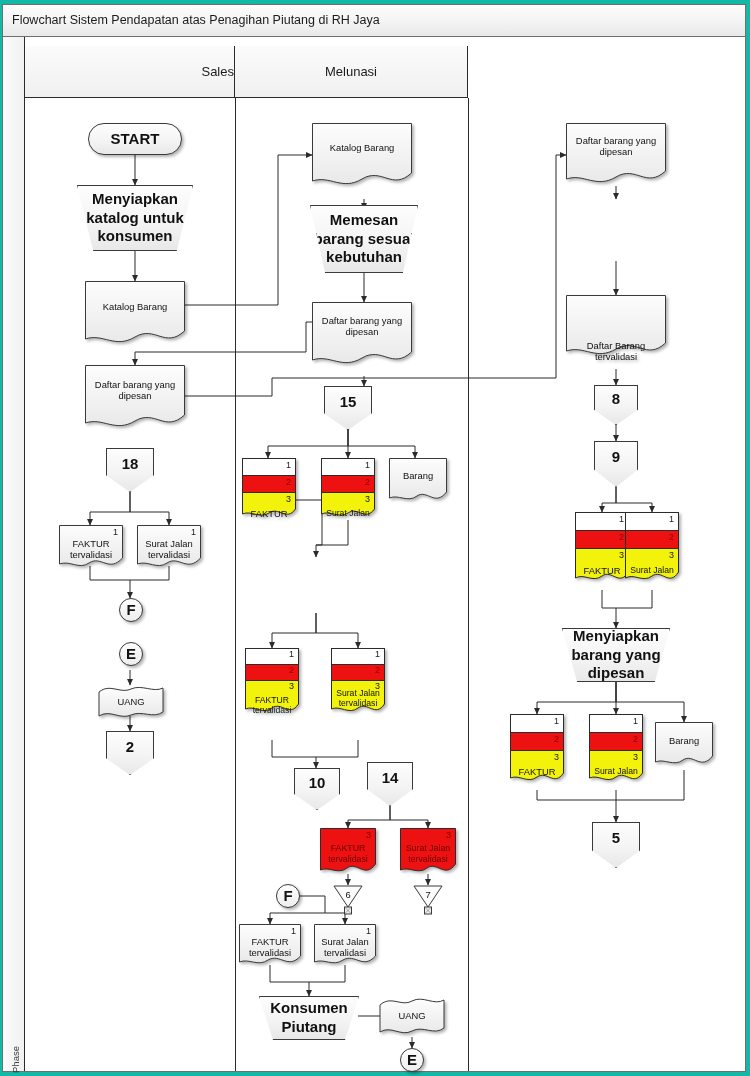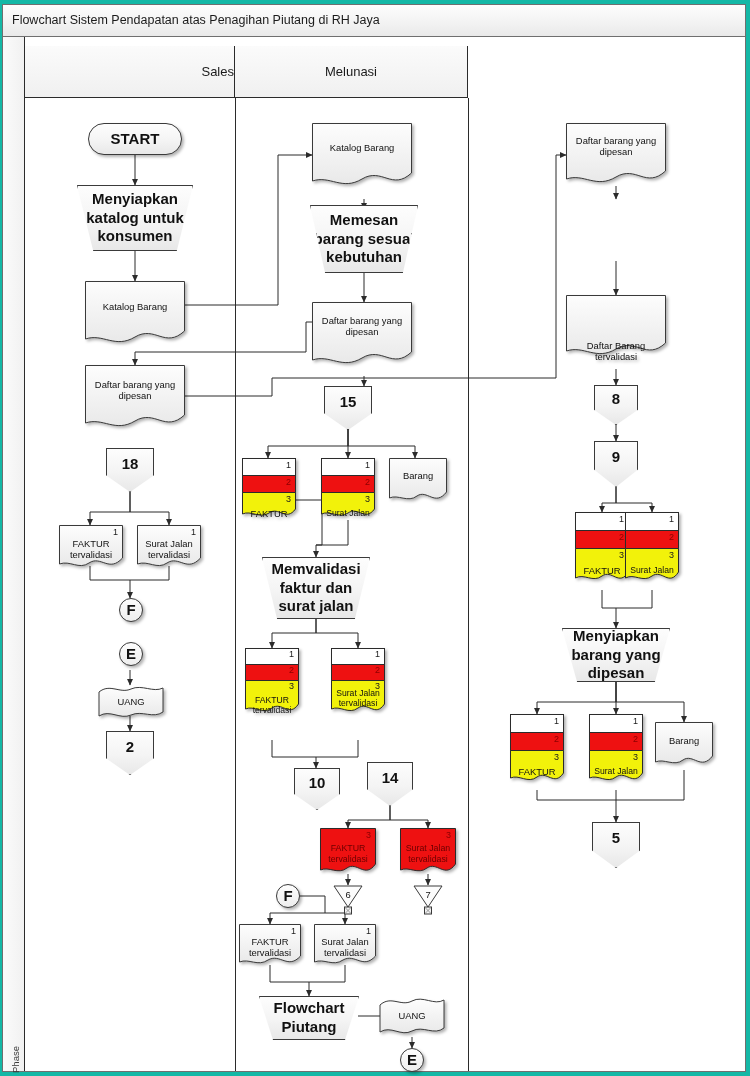--- a/index.html
+++ b/index.html
@@ -256,21 +256,20 @@
     <div class="lbl" style="left:0;top:50px;width:54px;font-size:8.6px;">Surat Jalan</div>
   </div>
 
   <div style="position:absolute;left:389px;top:458px;width:58px;height:48px;" class="shadow">
     <svg viewBox="0 0 58 48" width="58" height="48">
       <path d="M0.5,0.5 H57.5 V34 C46,49 38,31 28,38 C19,45 9,36 0.5,40 Z" fill="url(#g1)" stroke="#3a3a3a" stroke-width="1"></path>
     </svg>
     <div class="lbl" style="left:0;top:12px;width:58px;">Barang</div>
   </div>
 
-  <div class="node trap gradfill shadow" style="left:262px;top:557px;width:108px;height:62px;">Memvalidasi faktur dan surat jalan</div>
 
   <div style="position:absolute;left:245px;top:648px;width:54px;height:72px;" class="shadow">
     <svg viewBox="0 0 54 72" width="54" height="72">
       <rect x="0.5" y="0.5" width="53" height="16" fill="#ffffff" stroke="#2b2b2b" stroke-width="1"></rect>
       <rect x="0.5" y="16.5" width="53" height="16" fill="#EE1111" stroke="#2b2b2b" stroke-width="1"></rect>
       <path d="M0.5,32.5 H53.5 V56 C44,70 37,53 27,60 C18,67 9,57 0.5,61 Z" fill="#F2F20A" stroke="#2b2b2b" stroke-width="1"></path>
     </svg>
     <div class="numlbl dk" style="right:5px;top:1px;">1</div>
     <div class="numlbl red" style="right:5px;top:17px;">2</div>
     <div class="numlbl dk" style="right:5px;top:33px;">3</div>
@@ -337,21 +336,21 @@
   </div>
 
   <div style="position:absolute;left:314px;top:924px;width:62px;height:44px;" class="shadow">
     <svg viewBox="0 0 62 44" width="62" height="44">
       <path d="M0.5,0.5 H61.5 V32 C49,46 41,29 29,36 C19,43 10,34 0.5,38 Z" fill="url(#g1)" stroke="#3a3a3a" stroke-width="1"></path>
     </svg>
     <div class="numlbl dk" style="right:5px;top:2px;">1</div>
     <div class="lbl" style="left:0;top:12px;width:62px;">Surat Jalan tervalidasi</div>
   </div>
 
-  <div class="node trap gradfill shadow" style="left:259px;top:996px;width:100px;height:44px;">Flowchart Piutang</div>
+  <div class="node trap gradfill shadow" style="left:259px;top:996px;width:100px;height:44px;">Konsumen Piutang</div>
 
   <div style="position:absolute;left:379px;top:997px;width:66px;height:40px;" class="shadow">
     <svg viewBox="0 0 66 40" width="66" height="40">
       <path d="M1,8 C12,-2 22,10 33,4 C44,-2 55,9 65,3 L65,31 C55,39 44,28 33,34 C22,40 12,28 1,35 Z" fill="url(#g1)" stroke="#3a3a3a" stroke-width="1"></path>
     </svg>
     <div class="lbl" style="left:0;top:13px;width:66px;">UANG</div>
   </div>
 
   <div class="node circ shadow" style="left:400px;top:1048px;width:24px;height:24px;">E</div>
 

